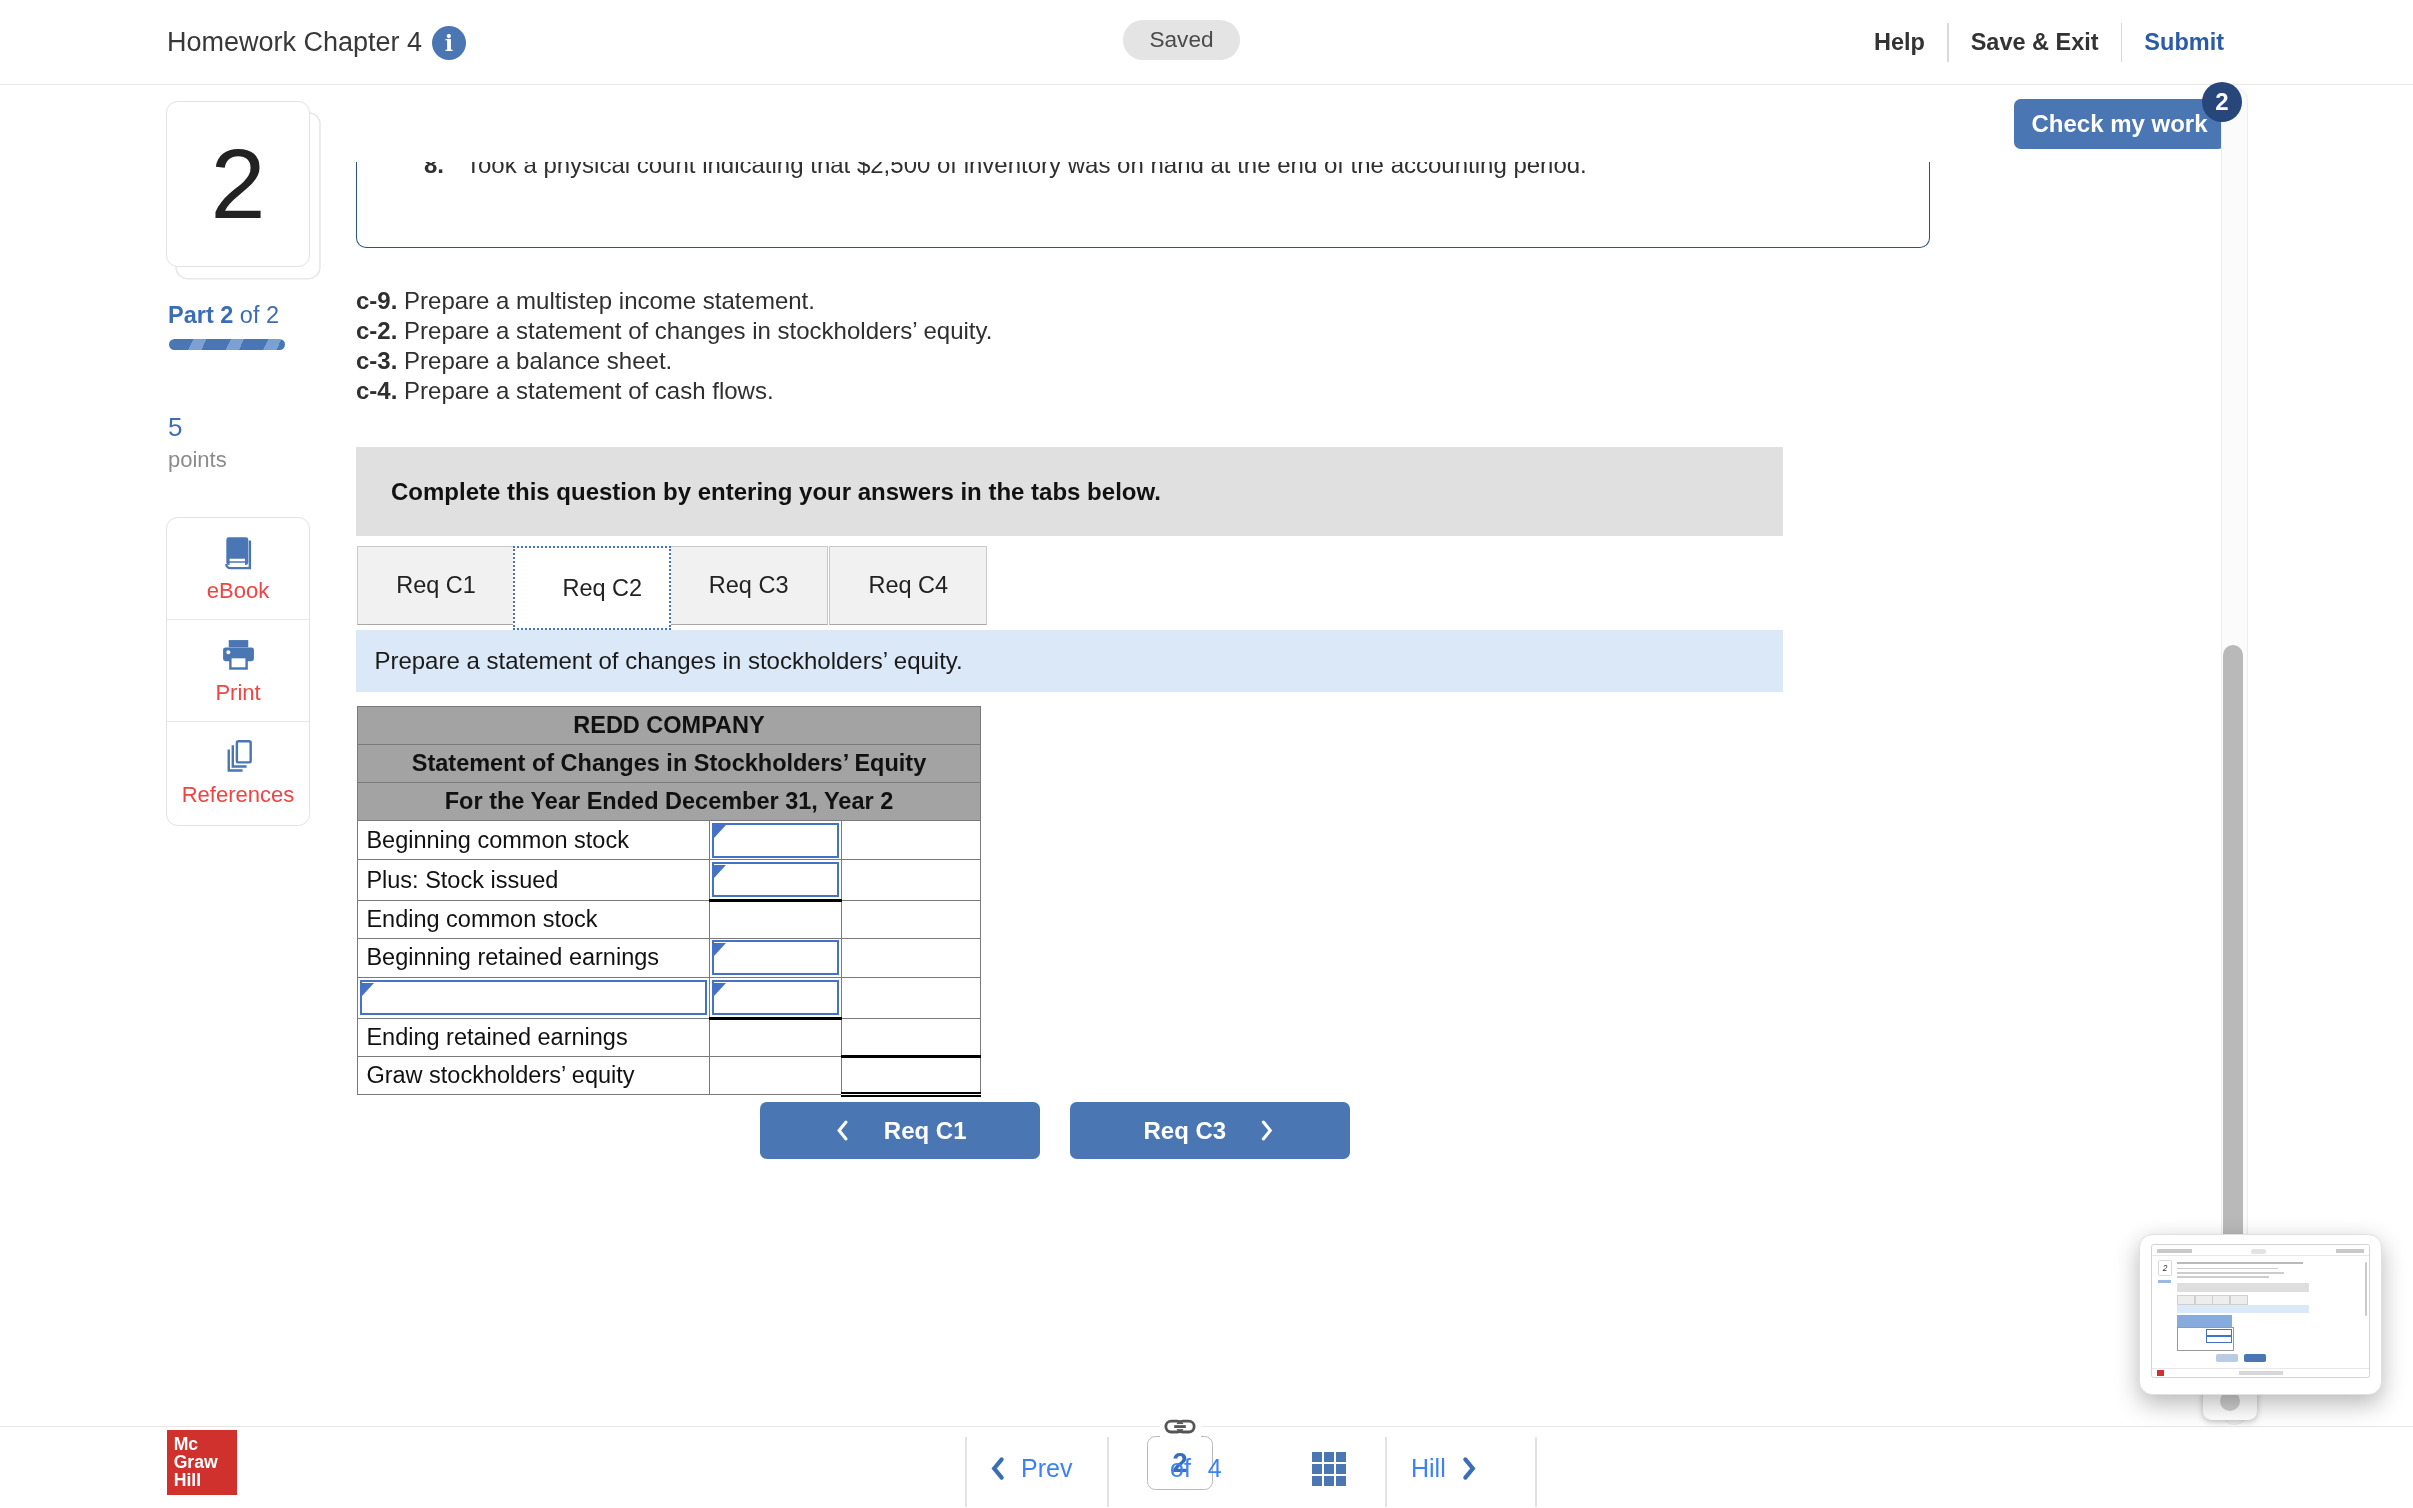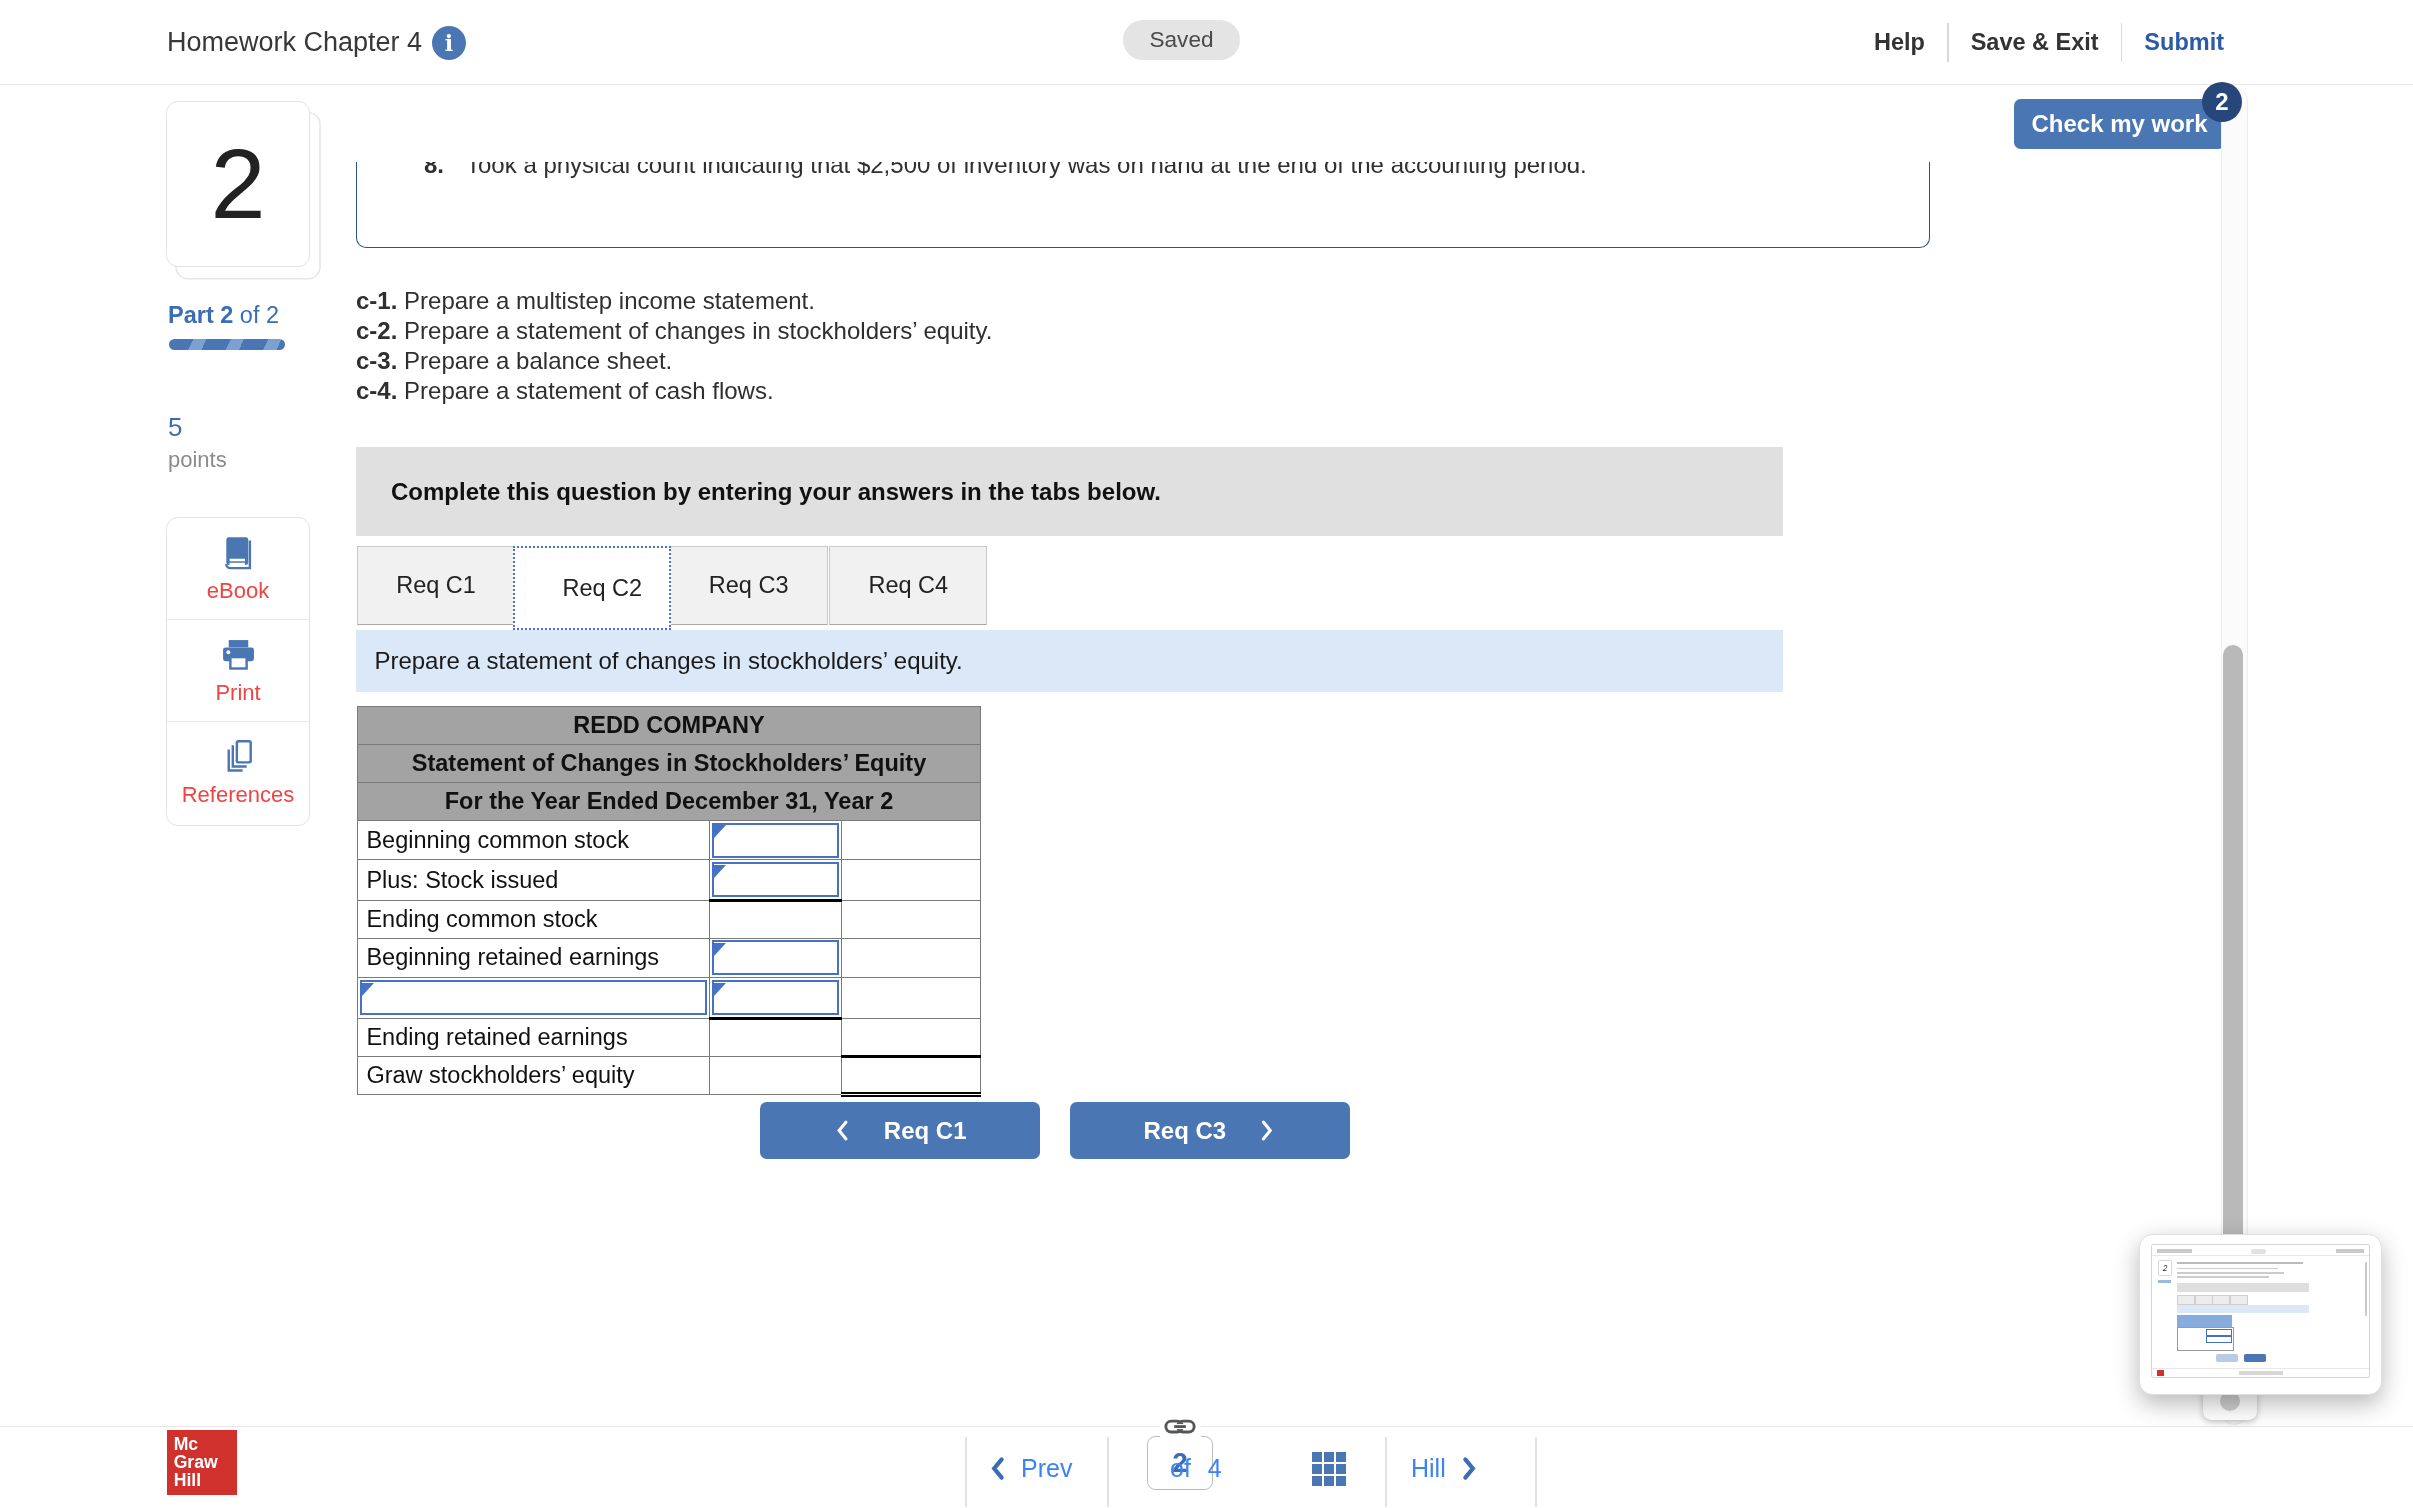--- a/index.html
+++ b/index.html
@@ -218,21 +218,21 @@
     </div>
   </div>
 
   <div class="qbox">
     <div class="qbox-text">
       <b>8.</b><span>Took a physical count indicating that $2,500 of inventory was on hand at the end of the accounting period.</span>
     </div>
   </div>
 
   <div class="reqs">
-    <div class="req"><b>c-1.</b><span>Prepare a multistep income statement.</span></div>
+    <div class="req"><b>c-9.</b><span>Prepare a multistep income statement.</span></div>
     <div class="req"><b>c-2.</b><span>Prepare a statement of changes in stockholders’ equity.</span></div>
     <div class="req"><b>c-3.</b><span>Prepare a balance sheet.</span></div>
     <div class="req"><b>c-4.</b><span>Prepare a statement of cash flows.</span></div>
   </div>
 
   <div class="gray-banner">
     <span>Complete this question by entering your answers in the tabs below.</span>
   </div>
 
   <div class="tabs">

